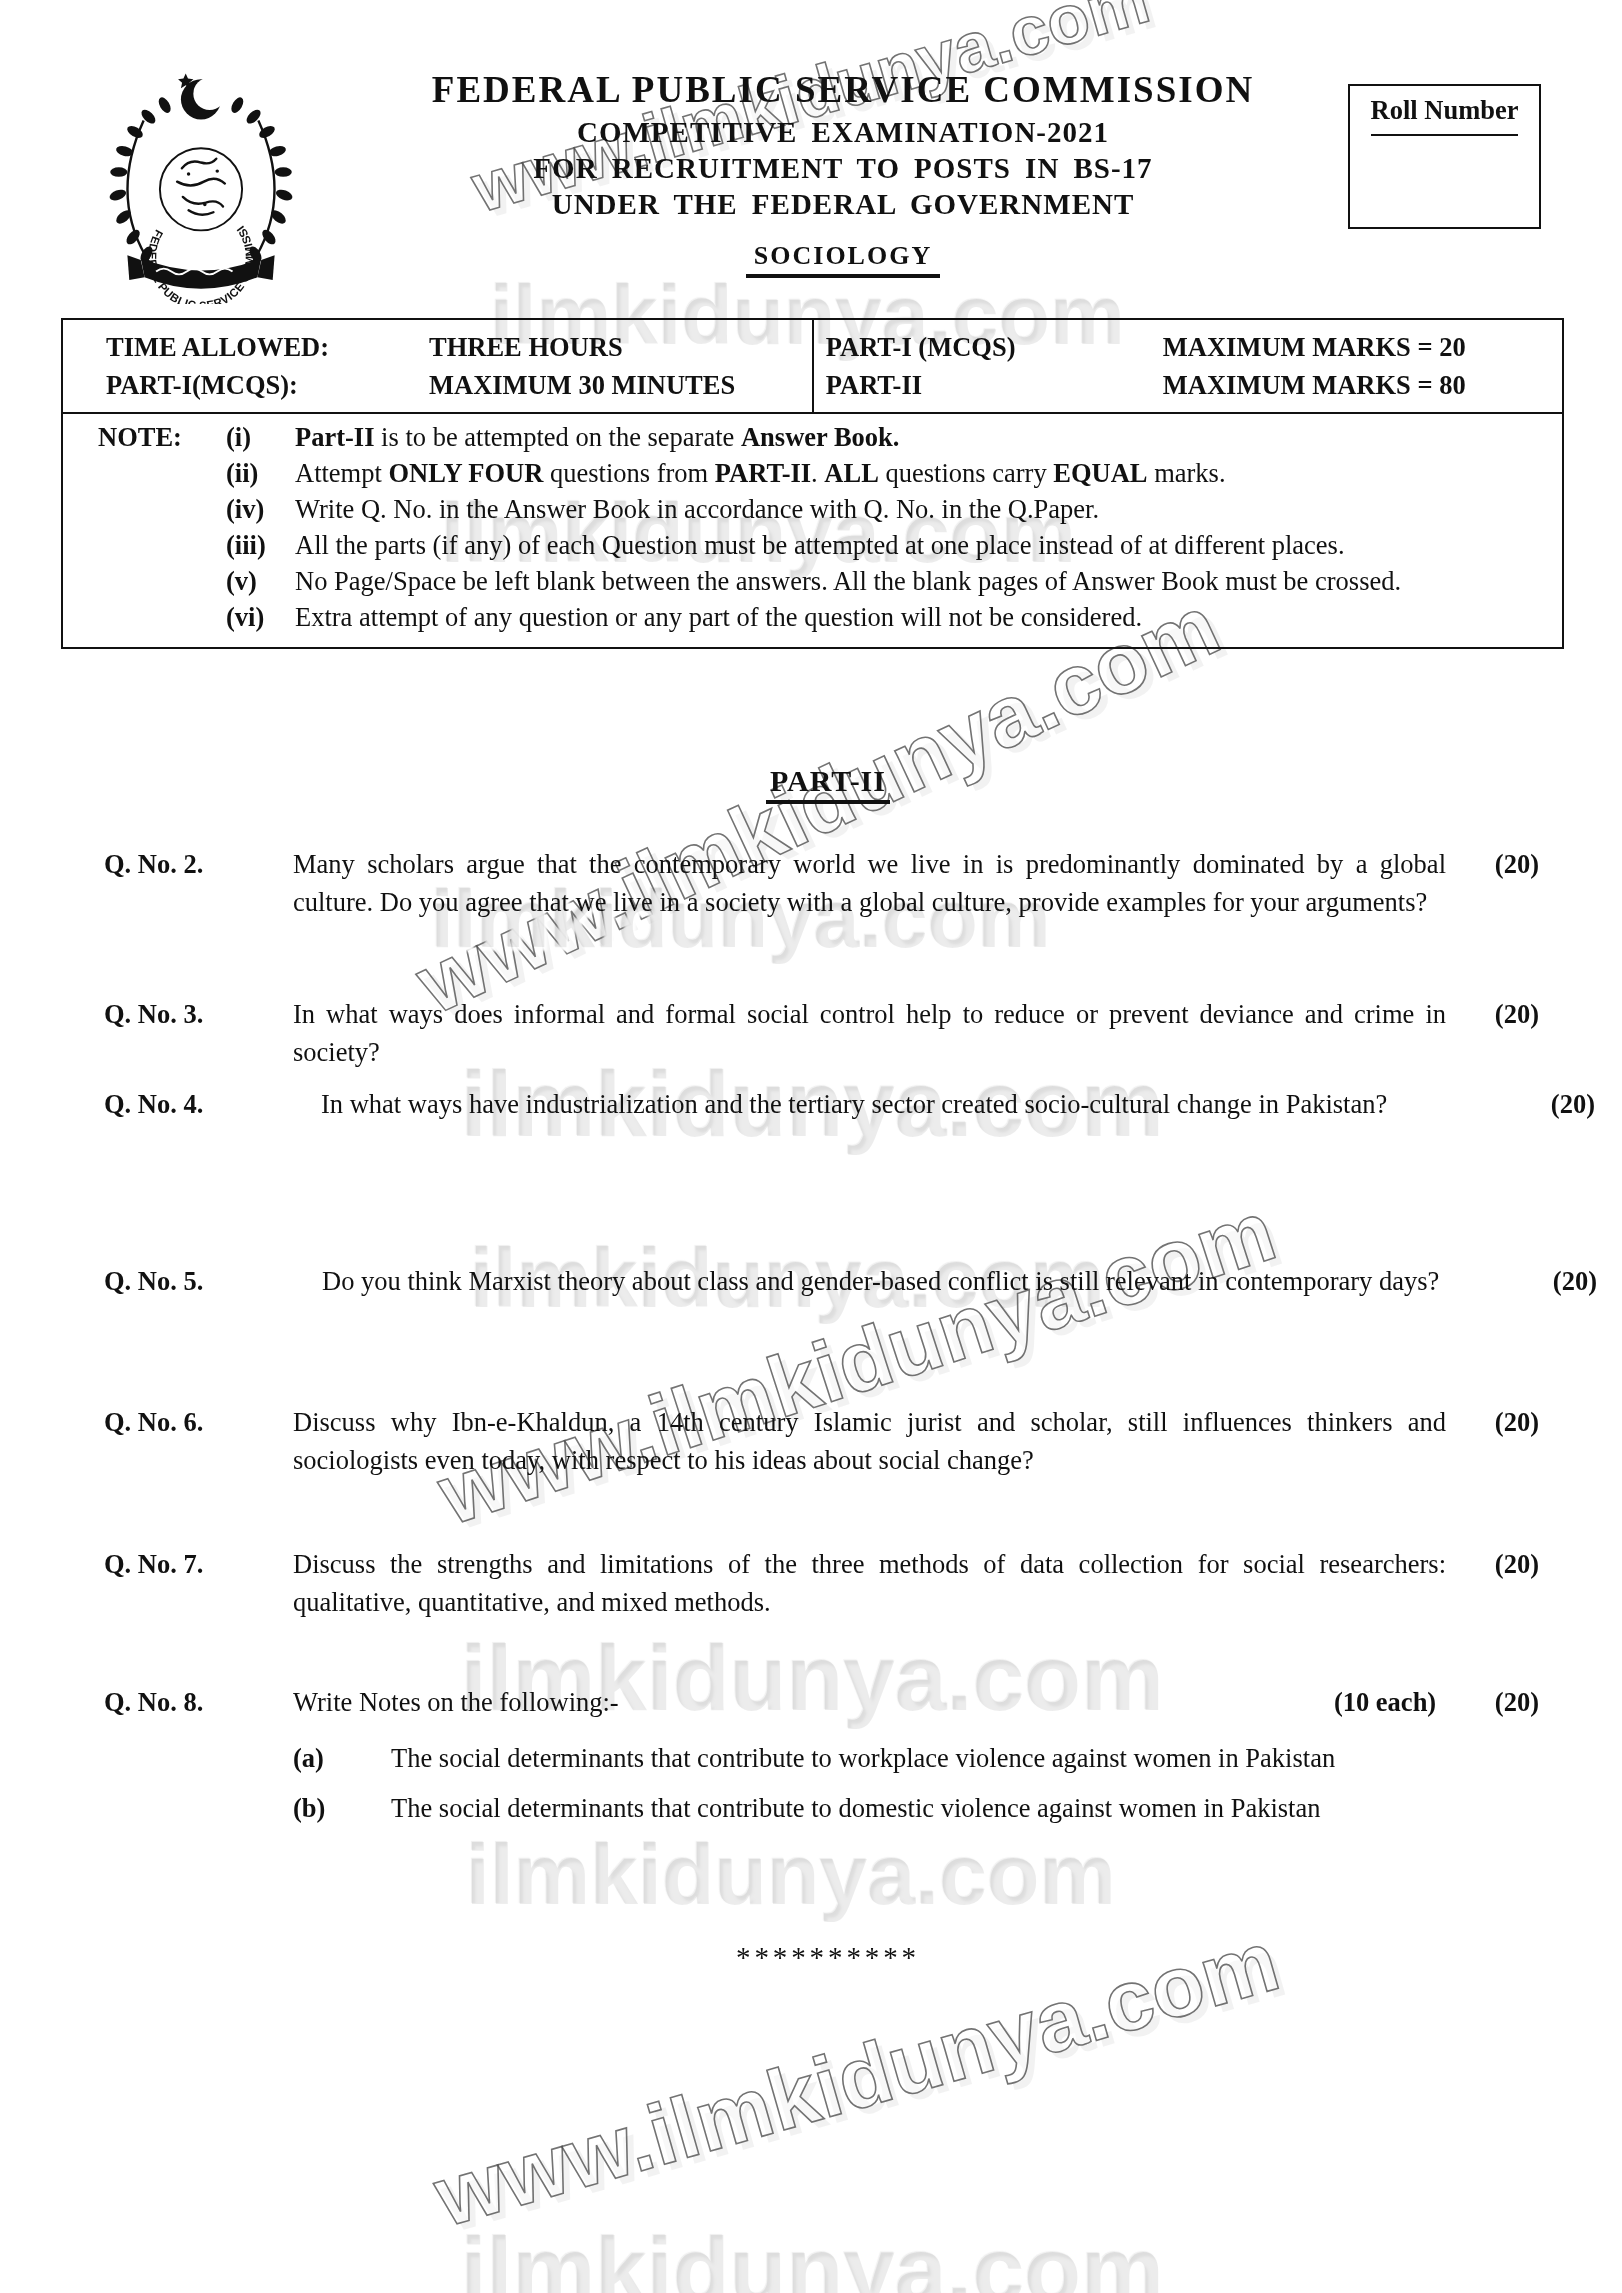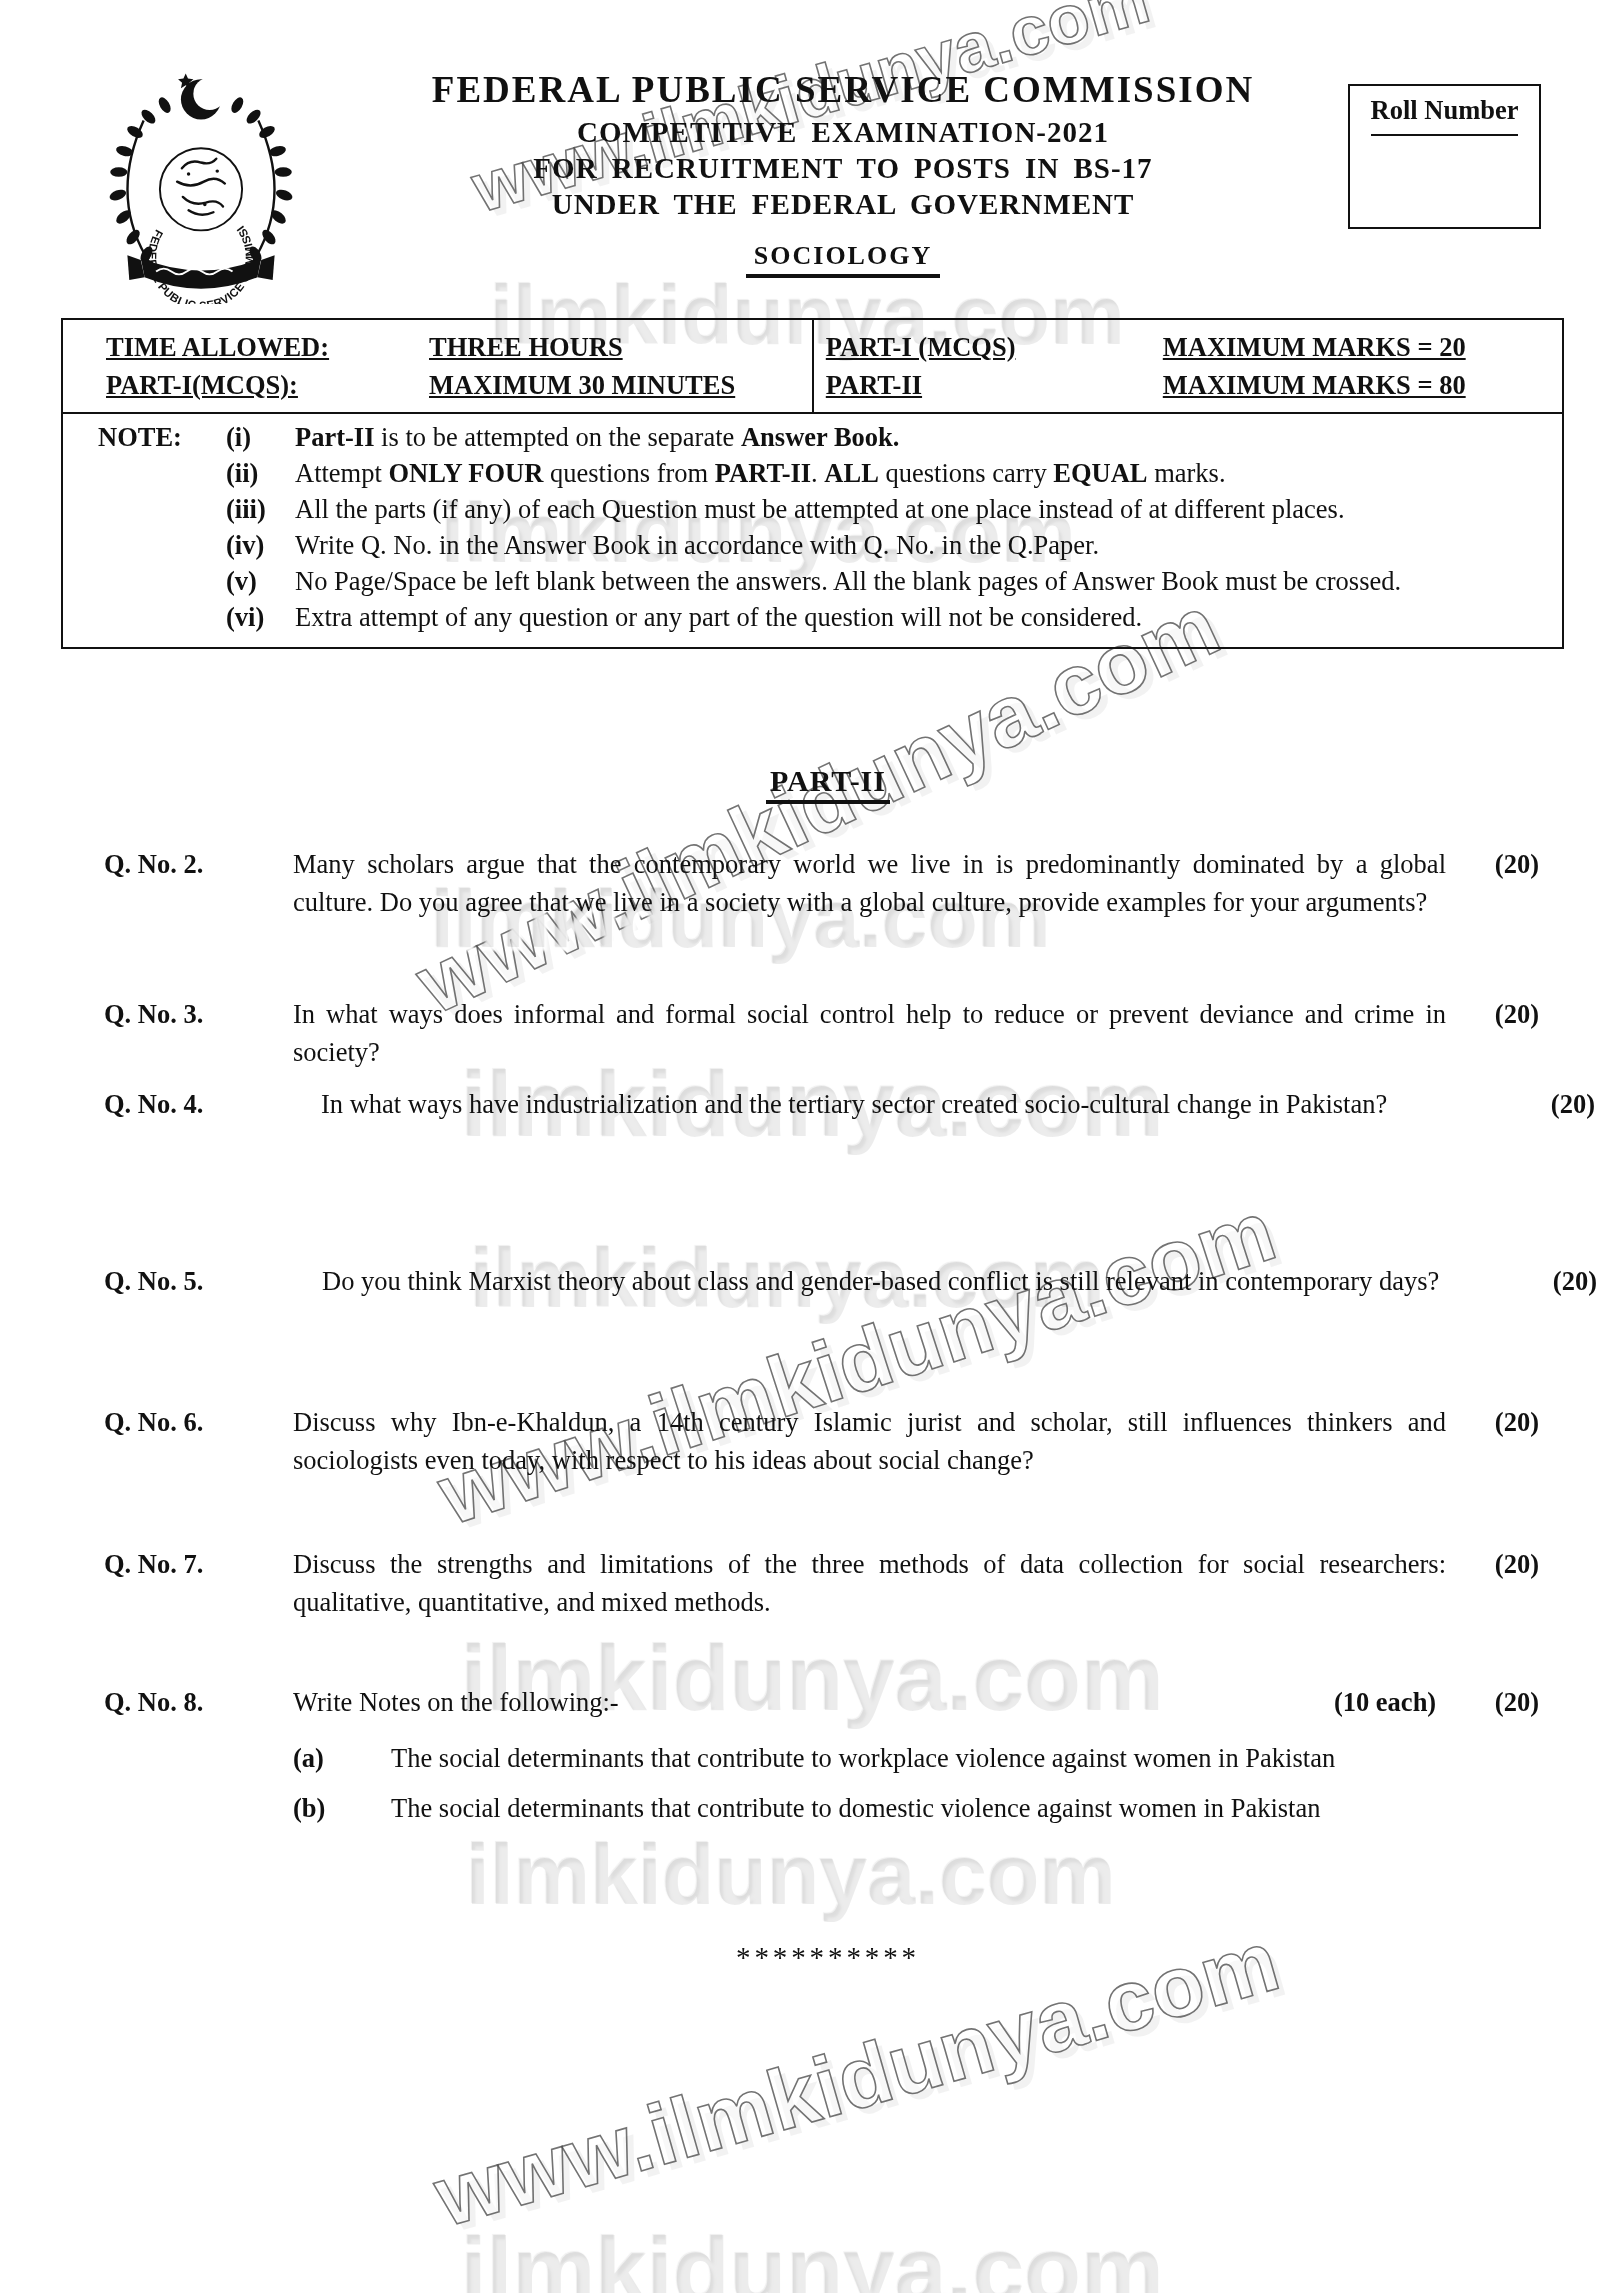--- a/index.html
+++ b/index.html
@@ -20,21 +20,21 @@
   .subject-wrap{position:absolute;left:64px;top:241px;width:1558px;text-align:center;}
   .subject{display:inline-block;font-size:26px;font-weight:bold;letter-spacing:2px;
            border-bottom:4.9px solid #111;padding:0 7.8px 2.9px;}
   .rollbox{position:absolute;left:1348px;top:84px;width:193px;height:145px;
            border:2.9px solid #111;box-sizing:border-box;text-align:center;}
   .rolllabel{display:inline-block;margin-top:8.8px;font-size:26.5px;font-weight:bold;
              border-bottom:2.9px solid #111;padding-bottom:8px;}
   
   .infobox{position:absolute;left:61px;top:318px;width:1503px;box-sizing:border-box;
            border:2.9px solid #111;}
-  .inforow{display:flex;border-bottom:2.9px solid #111;text-decoration:underline;}
+  .inforow{display:flex;border-bottom:2.9px solid #111;}
   .cell-l{width:751px;box-sizing:border-box;border-right:2.9px solid #111;padding:7.8px 7.8px 7.8px 43px;}
   .cell-r{flex:1;padding:7.8px 7.8px 7.8px 11.8px;}
   .tline{display:flex;font-weight:bold;font-size:26.5px;line-height:38px;}
   .tlab-l{width:323px;flex:none;}
   .tlab-r{width:337px;flex:none;}
   .notearea{padding:5.9px 33px 11.8px 35px;font-size:26.5px;line-height:36px;}
   .noterow{display:flex;}
   .ncol1{width:128px;flex:none;font-weight:bold;}
   .ncol2{width:69px;flex:none;font-weight:bold;}
   .ncol3{flex:1;text-align:justify;}
@@ -177,27 +177,27 @@
           <span class="ncol2">(i)</span>
           <span class="ncol3"><b>Part-II</b><span> is to be attempted on the separate </span><b>Answer Book.</b></span>
         </div>
         <div class="noterow">
           <span class="ncol1"></span>
           <span class="ncol2">(ii)</span>
           <span class="ncol3"><span>Attempt </span><b>ONLY FOUR</b><span> questions from </span><b>PART-II</b><span>. </span><b>ALL</b><span> questions carry </span><b>EQUAL</b><span> marks.</span></span>
         </div>
         <div class="noterow">
           <span class="ncol1"></span>
+          <span class="ncol2">(iv)</span>
+          <span class="ncol3"><span>Write Q. No. in the Answer Book in accordance with Q. No. in the Q.Paper.</span></span>
+        </div>
+        <div class="noterow">
+          <span class="ncol1"></span>
           <span class="ncol2">(iii)</span>
           <span class="ncol3"><span>All the parts (if any) of each Question must be attempted at one place instead of at different places.</span></span>
-        </div>
-        <div class="noterow">
-          <span class="ncol1"></span>
-          <span class="ncol2">(iv)</span>
-          <span class="ncol3"><span>Write Q. No. in the Answer Book in accordance with Q. No. in the Q.Paper.</span></span>
         </div>
         <div class="noterow">
           <span class="ncol1"></span>
           <span class="ncol2">(v)</span>
           <span class="ncol3"><span>No Page/Space be left blank between the answers. All the blank pages of Answer Book must be crossed.</span></span>
         </div>
         <div class="noterow">
           <span class="ncol1"></span>
           <span class="ncol2">(vi)</span>
           <span class="ncol3"><span>Extra attempt of any question or any part of the question will not be considered.</span></span>

